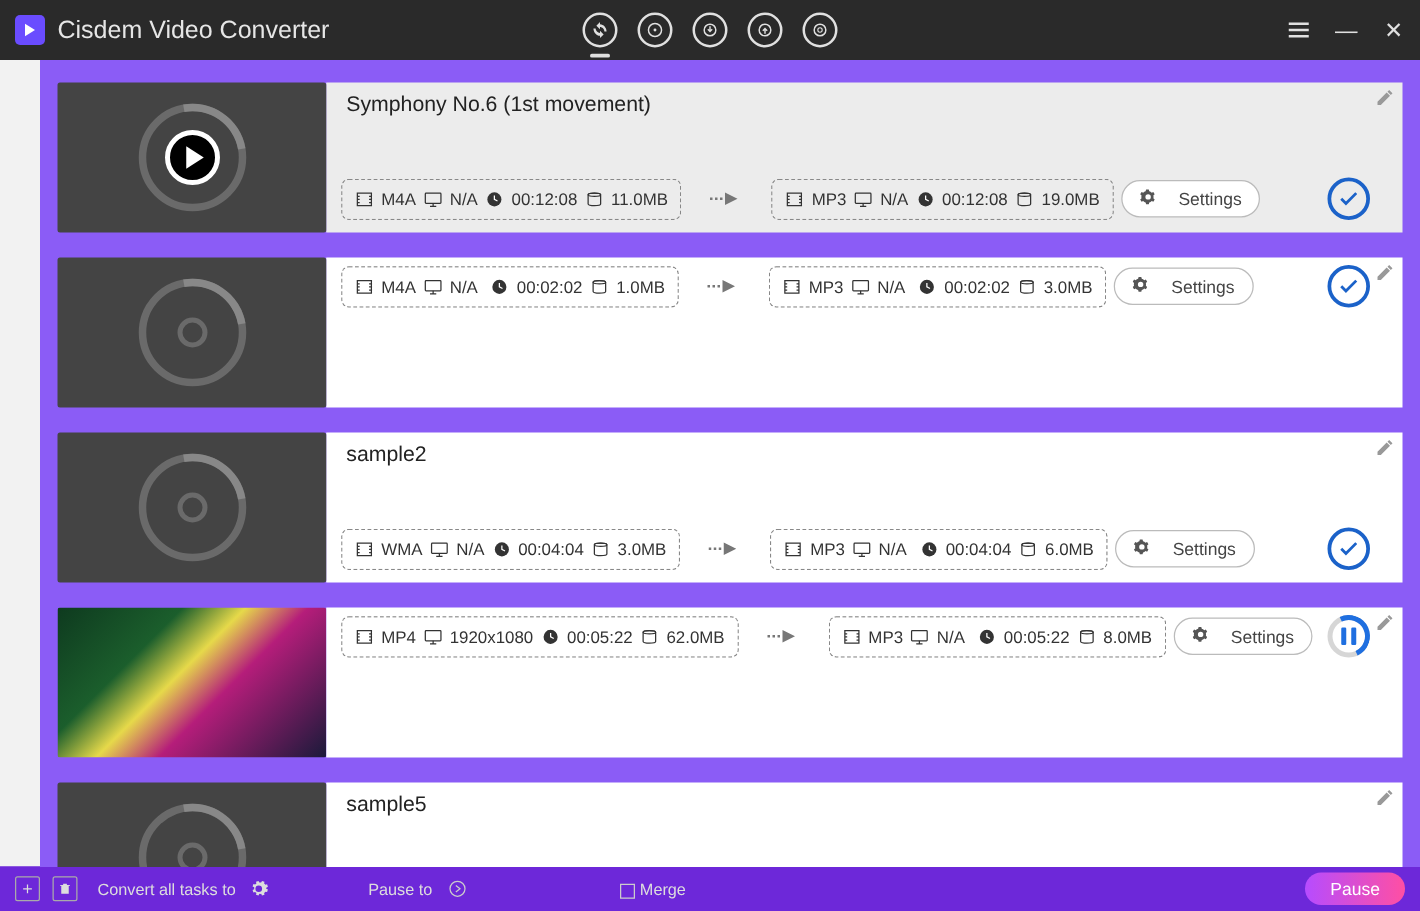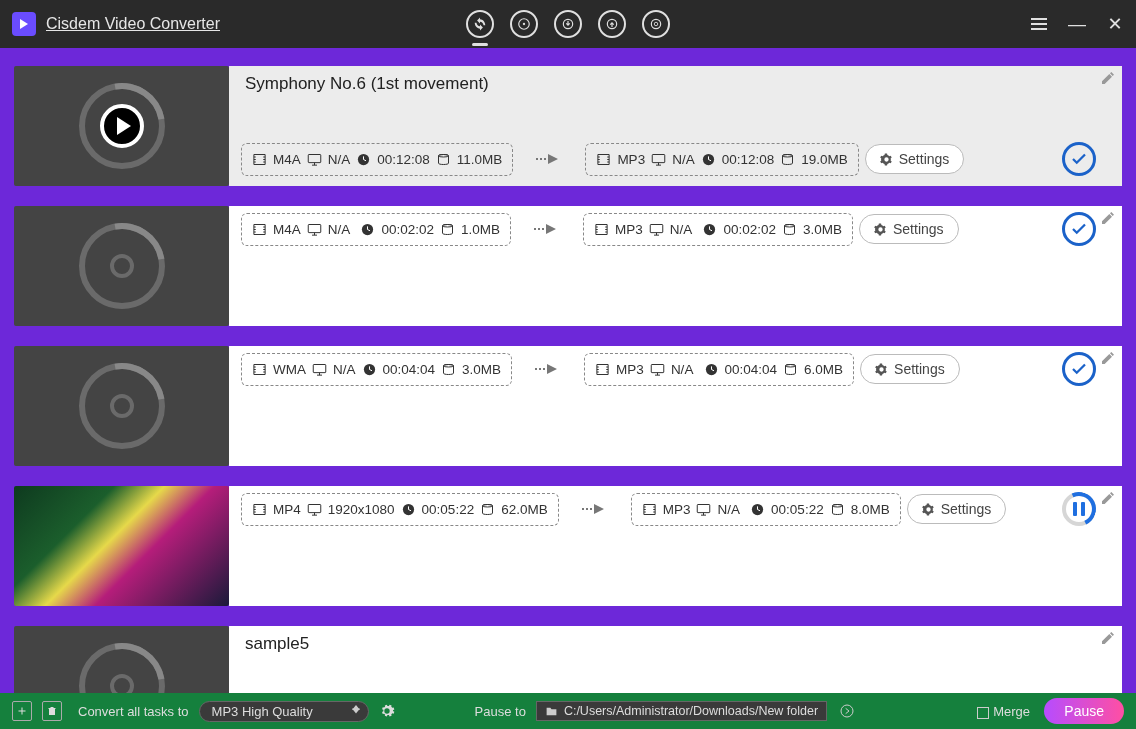--- a/index.html
+++ b/index.html
@@ -3,64 +3,64 @@
 <meta charset="utf-8">
 <style>
   * { box-sizing: border-box; margin: 0; padding: 0; font-family: "Segoe UI", Arial, sans-serif; }
   html, body { width: 1136px; height: 729px; overflow: hidden; background:#f2f2f2; }
   .titlebar {
     height: 48px; background:#2a2a2a; color:#e6e6e6; display:flex; align-items:center;
     padding:0 12px; position:relative;
   }
   .logo { width:24px; height:24px; background:#6a4cff; border-radius:4px; display:flex; align-items:center; justify-content:center; margin-right:10px; }
   .logo-inner { width:0; height:0; border-left:8px solid #fff; border-top:5px solid transparent; border-bottom:5px solid transparent; }
-  .app-title { font-size:16px; font-weight:400;text-decoration:underline; }
+  .app-title { font-size:20px; font-weight:400; }
   .mode-icons { position:absolute; left:50%; transform:translateX(-50%); display:flex; gap:16px; }
   .mode-icon { width:28px; height:28px; border:2px solid #e0e0e0; border-radius:50%; display:flex; align-items:center; justify-content:center; position:relative; cursor:pointer; }
   .mode-icon.active::after { content:""; position:absolute; bottom:-10px; left:4px; right:4px; height:3px; background:#e0e0e0; border-radius:2px; }
   .mode-icon svg { width:14px; height:14px; fill:#e0e0e0; }
   .win-controls { margin-left:auto; display:flex; gap:20px; align-items:center; }
   .win-btn { width:18px; height:18px; cursor:pointer; color:#e0e0e0; display:flex; align-items:center; justify-content:center; font-size:18px; }
   .hamburger { display:flex; flex-direction:column; gap:3px; }
   .hamburger span { width:16px; height:2px; background:#e0e0e0; }
 
-  .list-area { height: calc(729px - 48px - 36px); overflow-y:auto; padding:18px 14px 0 14px; background:#6d28d9; }
+  .list-area { height: calc(729px - 48px - 36px); overflow-y:auto; padding:18px 14px 0 14px; background:#8b5cf6;margin-left:32px; }
   .list-area::-webkit-scrollbar { width:10px; }
   .list-area::-webkit-scrollbar-thumb { background:#c9c9c9; border-radius:5px; }
   .item { display:flex; align-items:stretch; margin-bottom:20px; position:relative; border-radius:2px; }
   .item.selected .item-body { background:#ececec; }
   .thumb { width:215px; height:120px; background:#444; border-radius:2px; flex-shrink:0; position:relative; display:flex; align-items:center; justify-content:center; overflow:hidden; }
   .disc { width:86px; height:86px; border:6px solid #6a6a6a; border-radius:50%; position:relative; display:flex; align-items:center; justify-content:center; }
   .disc::after { content:""; width:16px; height:16px; border:4px solid #6a6a6a; border-radius:50%; }
   .disc-seg { position:absolute; width:86px; height:86px; border:6px solid transparent; border-top-color:#888; border-radius:50%; transform:rotate(35deg); }
   .play-overlay { position:absolute; width:44px; height:44px; background:#000; border-radius:50%; display:flex; align-items:center; justify-content:center; border:4px solid #fff; }
   .play-overlay::after { content:""; width:0; height:0; border-left:14px solid #fff; border-top:9px solid transparent; border-bottom:9px solid transparent; margin-left:4px; }
   .video-thumb { width:100%; height:100%; background: linear-gradient(135deg, #0e3a1f 0%, #1b5e2c 30%, #e6d94a 45%, #b51d7a 60%, #1a1a3a 100%); }
 
   .item-body { flex:1; padding:6px 12px 10px 12px; background:#fff; display:flex; flex-direction:column; justify-content:space-between; }
   .item-title { font-size:17px; color:#222; font-weight:400; margin:2px 0 6px 4px; }
   .boxes-row { display:flex; align-items:center; gap:6px; }
   .infobox { flex:0 0 270px; border:1px dashed #888; border-radius:6px; padding:8px 10px; display:grid; grid-template-columns:1fr 1fr 1fr 1fr; row-gap:10px; column-gap:6px;text-align:center; }
   .cell { display:flex; align-items:center; gap:6px; font-size:13.5px; color:#333; }
   .cell .mi { width:15px; height:15px; flex-shrink:0; fill:#555; }
   .arrow-mid { flex:0 0 60px; display:flex; align-items:center; justify-content:center; }
   .arrow-mid svg { width:30px; height:14px; fill:#777; }
-  .settings-btn { border:1px solid #bbb; border-radius:16px; padding:6px 14px; font-size:14px; color:#444; background:#fff; display:flex; align-items:center; gap:6px; cursor:pointer; }
+  .settings-btn { border:1px solid #bbb; border-radius:16px; padding:6px 14px; font-size:14px; color:#444; background:#fff; display:flex; align-items:flex-start; gap:18px; cursor:pointer; }
   .settings-btn .mi { width:13px; height:13px; fill:#555; }
   .status-circle { width:34px; height:34px; border:3px solid #1b62c9; border-radius:50%; display:flex; align-items:center; justify-content:center; cursor:pointer; margin-left:auto; margin-right:14px; }
   .status-circle.check svg { width:18px; height:18px; stroke:#1b62c9; stroke-width:3; fill:none; }
   .status-circle.pause { border-color:#d6d6d6; border-width:4px; position:relative; }
   .status-circle.pause::before { content:""; position:absolute; inset:-4px; border:4px solid transparent; border-top-color:#1f6fe0; border-right-color:#1f6fe0; border-radius:50%; transform:rotate(20deg); }
   .status-circle.pause .bars { display:flex; gap:4px; }
   .status-circle.pause .bars span { width:4px; height:14px; background:#1f6fe0; border-radius:1px; }
   .edit-pencil { position:absolute; top:4px; right:6px; width:16px; height:16px; cursor:pointer; }
   .edit-pencil svg { width:16px; height:16px; fill:#999; }
   .right-col { display:flex; align-items:center; flex:1; }
 
-  .footer { height:36px; background:#15803d; color:#ddd; display:flex; align-items:center; padding:0 12px; gap:10px; font-size:13px; }
+  .footer { height:36px; background:#6d28d9; color:#ddd; display:flex; align-items:center; padding:0 12px; gap:10px; font-size:13px; }
   .fbtn { width:20px; height:20px; border:1px solid #aaa; border-radius:2px; display:flex; align-items:center; justify-content:center; cursor:pointer; }
   .fbtn svg { width:12px; height:12px; fill:#ddd; }
   .select-pill { background:#3a3a3a; border:1px solid #666; border-radius:12px; padding:2px 26px 2px 12px; font-size:13px; color:#ddd; position:relative; cursor:pointer; min-width:170px; }
   .select-pill::after { content:""; position:absolute; right:8px; top:50%; transform:translateY(-50%); width:0; height:0; border-left:4px solid transparent; border-right:4px solid transparent; border-top:5px solid #ccc; }
   .select-pill::before { content:""; position:absolute; right:8px; top:3px; width:0; height:0; border-left:4px solid transparent; border-right:4px solid transparent; border-bottom:5px solid #ccc; }
   .gear-footer { width:16px; height:16px; cursor:pointer; }
   .gear-footer svg { width:16px; height:16px; fill:#ddd; }
   .path-box { background:#3a3a3a; border:1px solid #666; padding:2px 8px; font-size:12.5px; color:#ddd; min-width:290px; display:flex; align-items:center; gap:6px; }
   .path-box svg.mi { width:13px; height:13px; fill:#ccc; }
   .folder-next { width:20px; height:20px; display:flex; align-items:center; justify-content:center; cursor:pointer; }
@@ -296,20 +296,21 @@
     <div class="item">
       <div class="edit-pencil"><svg viewBox="0 0 24 24">
           <use href="#i-pencil"></use>
         </svg></div>
       <div class="thumb">
         <div class="disc">
           <div class="disc-seg"></div>
         </div>
       </div>
       <div class="item-body">
+        <div class="item-title">sample2</div>
         <div class="boxes-row">
           <div class="infobox">
             <div class="cell">
               <svg class="mi" viewBox="0 0 24 24">
                 <use href="#i-film"></use>
               </svg>
               <span>WMA</span>
             </div>
             <div class="cell">
               <svg class="mi" viewBox="0 0 24 24">
@@ -480,32 +481,25 @@
       <svg viewBox="0 0 24 24">
         <path d="M11 5h2v6h6v2h-6v6h-2v-6H5v-2h6z"></path>
       </svg>
     </div>
   <div class="fbtn">
       <svg viewBox="0 0 24 24">
         <path d="M6 7h12v13H6zM9 4h6v2H9zM4 6h16v1H4z"></path>
       </svg>
     </div>
   <span style="margin-left:6px;">Convert all tasks to</span>
-  <div class="select-pill"><span>MP3 High Quality</span></div>
   <div class="gear-footer"><svg viewBox="0 0 24 24">
         <path d="M12 8a4 4 0 100 8 4 4 0 000-8zm9 4l2 1-1 3-2-.5a8 8 0 01-1.6 1.6l.5 2-3 1-1-2a8 8 0 01-2.2 0l-1 2-3-1 .5-2A8 8 0 017.6 16L5.6 16.5l-1-3 2-1a8 8 0 010-2.2l-2-1 1-3 2 .5A8 8 0 019.2 5.6L8.7 3.6l3-1 1 2a8 8 0 012.2 0l1-2 3 1-.5 2a8 8 0 011.6 1.6l2-.5 1 3-2 1a8 8 0 010 2.2z"></path>
       </svg></div>
   <div class="spacer" style="flex:0 0 60px;"></div>
   <span>Pause to</span>
-  <div class="path-box">
-    <svg class="mi" viewBox="0 0 24 24">
-        <path d="M3 5h7l2 3h9v11H3z"></path>
-      </svg>
-    <span>C:/Users/Administrator/Downloads/New folder</span>
-  </div>
   <div class="folder-next">
       <svg viewBox="0 0 24 24">
         <circle cx="12" cy="12" r="9" fill="none" stroke="#ccc" stroke-width="1.5"></circle>
         <path d="M10 8l5 4-5 4" fill="none" stroke="#ccc" stroke-width="1.5"></path>
       </svg>
     </div>
   <div class="merge-group">
     <span class="checkbox"></span>
     <span>Merge</span>
   </div>

